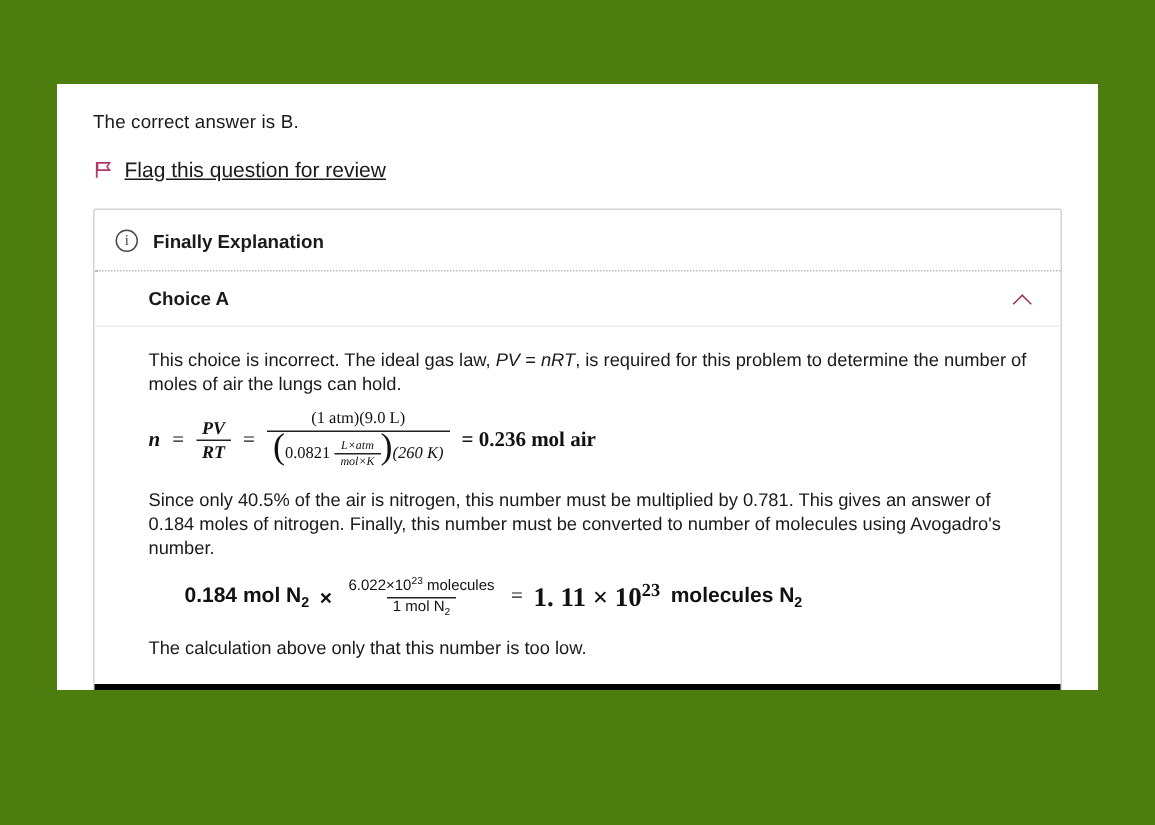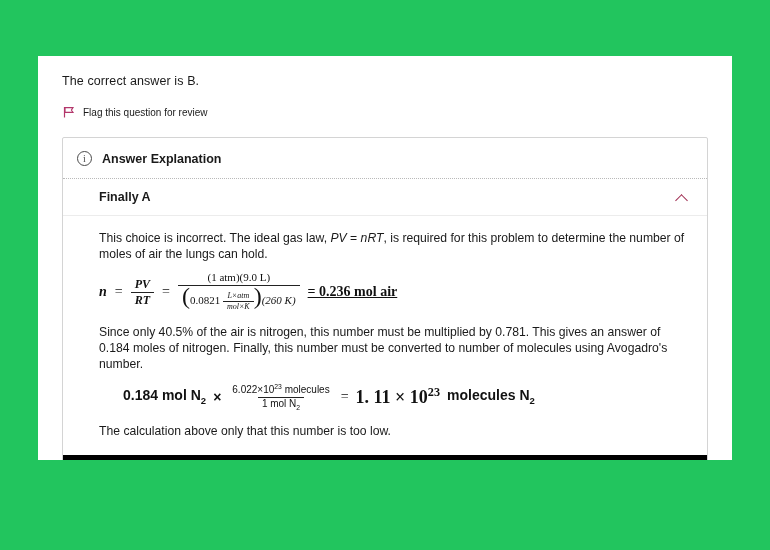--- a/index.html
+++ b/index.html
@@ -6,21 +6,21 @@
   html, body {
     margin: 0; padding: 0;
     width: 770px; height: 550px;
     background: #f2f2f2;
     font-family: "Liberation Sans", sans-serif;
   }
   #page {
     position: relative;
     width: 770px; height: 550px;
     overflow: hidden;
-    background: #22c55e;
+    background: #4d7c0f;
   }
   .card {
     position: absolute;
     left: 38px;
     top: 56px;
     width: 694px;
     height: 404px;
     background: #ffffff;
     overflow: hidden;
   }
@@ -38,22 +38,23 @@
     align-items: center;
     gap: 7px;
     margin-top: 17px;
   }
   .flag-icon {
     width: 14px; height: 14px;
     display: inline-block;
     line-height: 0;
   }
   .flag-label {
-    font-size: 10px;
-    color: #1a1a1a;
+    font-size: 14px;
+    color: #1a1a1a;
+    text-decoration: underline;
     cursor: pointer;
   }
   .explanation-box {
     margin-top: 18px;
     border: 1px solid #d4d4d4;
     border-radius: 2px;
     background: #fff;
   }
   .exp-header {
     display: flex;
@@ -162,21 +163,21 @@
     gap: 7px;
     font-size: 14px;
     font-family: "Liberation Sans", sans-serif;
     font-weight: bold;
     color: #111;
     margin-left: 24px;
   }
   .eq2 .frac { font-family: "Liberation Sans", sans-serif; font-weight: normal; }
   sub { font-size: 0.68em; vertical-align: sub; }
   sup { font-size: 0.68em; vertical-align: super; }
-  .res { font-family: "Liberation Serif", serif; font-weight: bold; text-decoration: underline; }
+  .res { font-family: "Liberation Serif", serif; font-weight: bold; }
 </style>
 </head>
 <body>
 
 <div id="page">
 
   <div class="card">
     <div class="card-inner">
 
       <div class="correct-line">The correct answer is B.</div>
@@ -188,25 +189,25 @@
             <path d="M3 2.6 L11 2.6 L9.4 5.1 L11 7.4 L3 7.4 Z" stroke="#b3376b" stroke-width="1.1" fill="none"></path>
           </svg>
         </span>
         <span class="flag-label">Flag this question for review</span>
       </div>
 
       <div class="explanation-box">
 
         <div class="exp-header">
           <span class="info-icon">i</span>
-          <span class="exp-title">Answer Explanation</span>
+          <span class="exp-title">Finally Explanation</span>
         </div>
 
         <div class="choice-head open">
-          <span class="choice-label">Finally A</span>
+          <span class="choice-label">Choice A</span>
           <span class="chev up"></span>
         </div>
 
         <div class="choice-body">
 
           <div class="para">
             This choice is incorrect. The ideal gas law, <i>PV</i> = <i>nRT</i>, is required for this problem to determine the number of moles of air the lungs can hold.
           </div>
 
           <div class="math-block">

